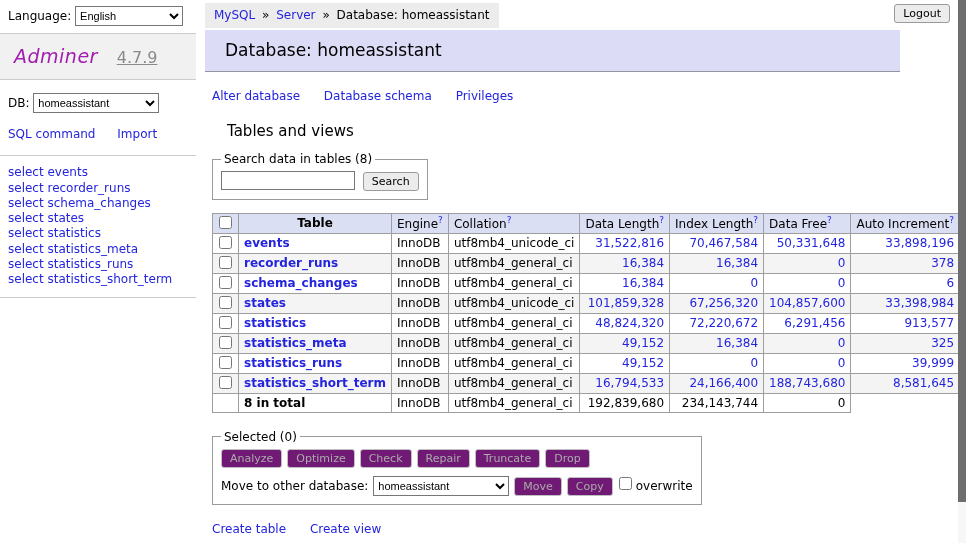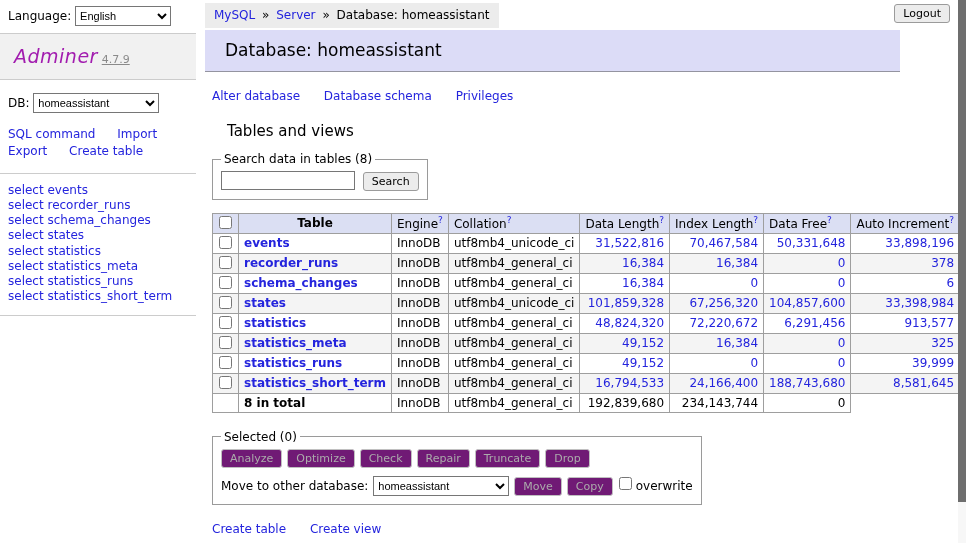--- a/index.html
+++ b/index.html
@@ -3,24 +3,24 @@
 <meta charset="utf-8">
 <style>
   html,body { margin:0; padding:0; background:#fff; }
   body { font-family:"DejaVu Sans","Liberation Sans",sans-serif; font-size:12px; color:#000;
          width:966px; height:543px; overflow:hidden; position:relative; }
   a { color:#2424dd; text-decoration:none; cursor:pointer; }
 
   
   .sidebar { position:absolute; left:0; top:0; width:196px; }
   .lang-row { padding:6px 8px 7px 8px; border-bottom:1px solid #ccc; }
-  .lang-row select { width:96px; font-size:11px; }
+  .lang-row select { width:108px; font-size:11px; }
   .app-band { background:#f1f1f1; border-bottom:1px solid #ccc; padding:11px 14px 12px 14px; }
   .app-name { font-style:italic; color:#a21caf; font-size:19px; letter-spacing:0.5px; }
-  .app-version { color:#8a8a8a; font-size:11px; margin-left:0;text-decoration:underline; }
+  .app-version { color:#8a8a8a; font-size:16px; margin-left:15px;text-decoration:underline; }
   .db-row { padding:13px 8px 11px 8px; }
   .db-row select { width:126px; font-size:11px; }
   .sidebar-cmds { padding:2px 8px 12px 8px; border-bottom:1px solid #ccc; line-height:1.45; }
   .sidebar-cmds a { margin-right:18px; }
   .table-links { padding:9px 8px 10px 8px; border-bottom:1px solid #ccc; }
   .table-links a { display:block; line-height:1.27; }
 
   
   .breadcrumb { position:absolute; left:205px; top:3px; background:#ececec; padding:5px 9px 6px 9px; }
   .breadcrumb .sep { color:#000; margin:0 3px; }
@@ -89,24 +89,20 @@
   <div class="db-row">
     <span>DB:</span>
     <select>
       <option>homeassistant</option>
     </select>
   </div>
   <div class="sidebar-cmds">
     <div>
       <a href="#">SQL command</a>
       <a href="#">Import</a>
-    </div>
-    <div>
-      <a href="#">Export</a>
-      <a href="#">Create table</a>
     </div>
   </div>
   <div class="table-links">
       <a href="#">select events</a>
       <a href="#">select recorder_runs</a>
       <a href="#">select schema_changes</a>
       <a href="#">select states</a>
       <a href="#">select statistics</a>
       <a href="#">select statistics_meta</a>
       <a href="#">select statistics_runs</a>

